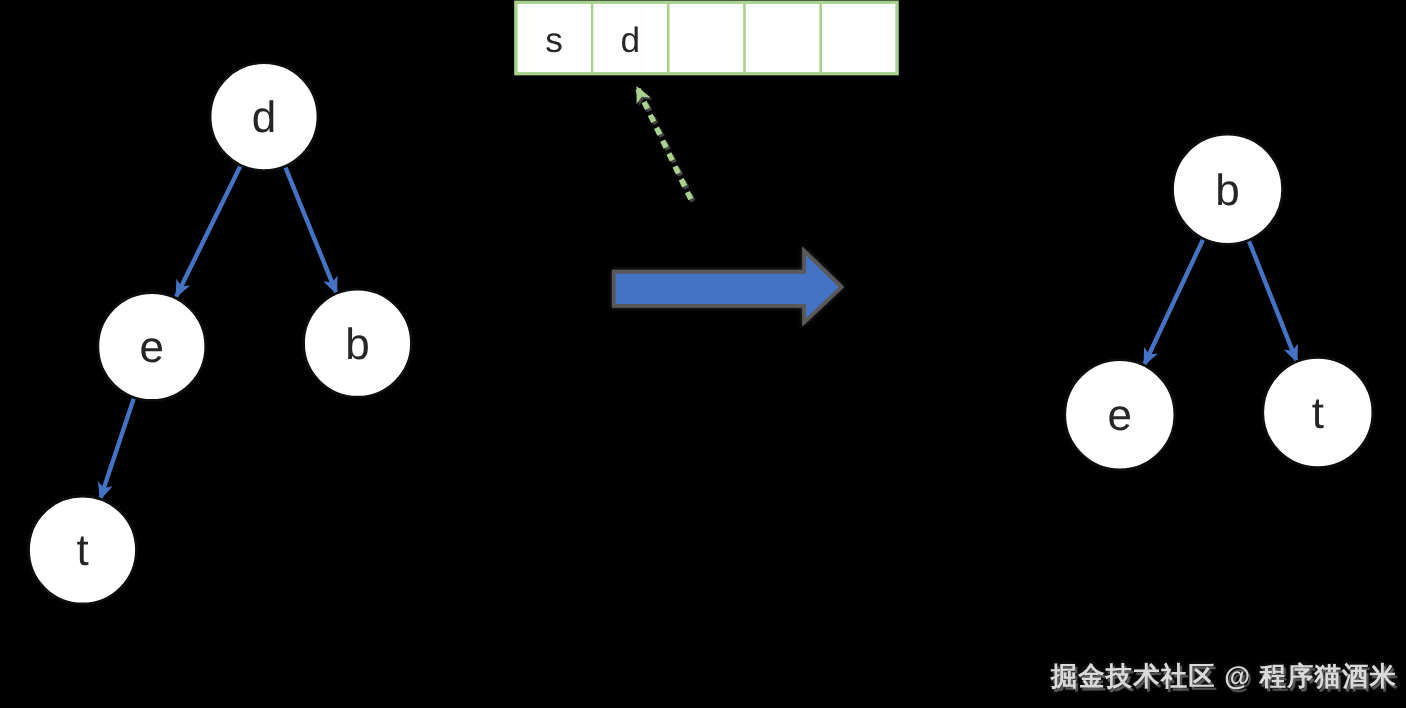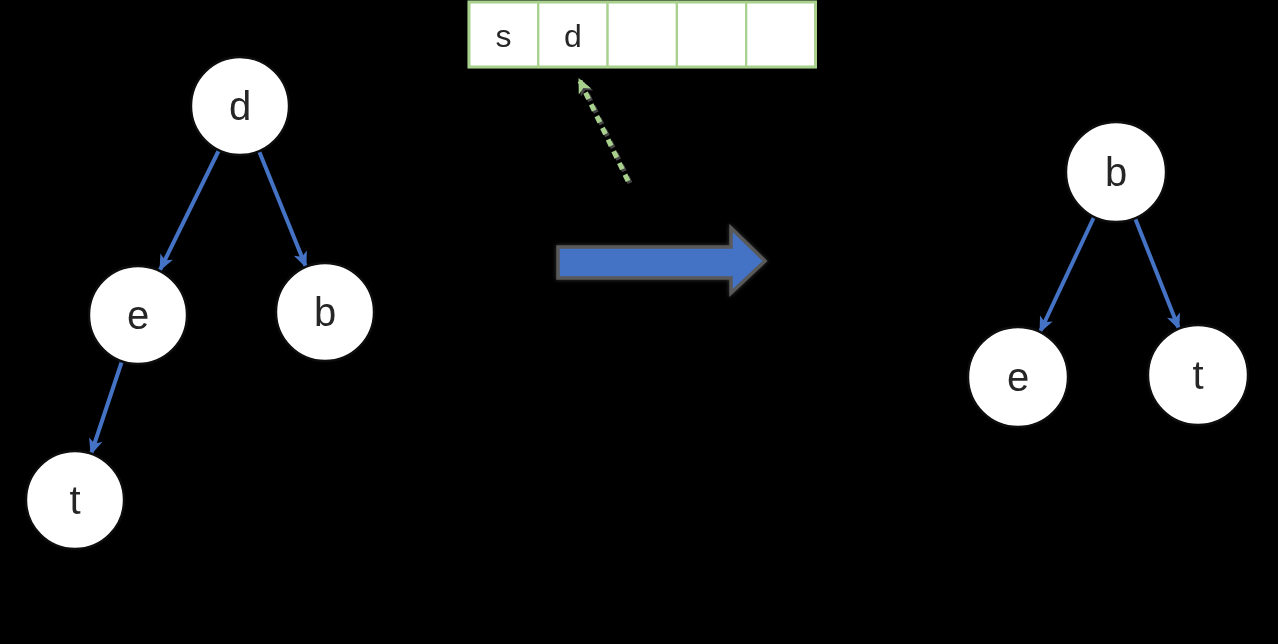--- a/index.html
+++ b/index.html
@@ -94,14 +94,17 @@
       <text class="node-label" x="1116" y="186">b</text>
 
       <circle class="node-circle" cx="1018" cy="377" r="50"></circle>
       <text class="node-label" x="1018" y="391">e</text>
 
       <circle class="node-circle" cx="1198" cy="375" r="50"></circle>
       <text class="node-label" x="1198" y="389">t</text>
     </g>
   </svg>
 
+  <div class="watermark">
+    <span>掘金技术社区 @ 程序猫酒米</span>
+  </div>
 
 </div>
 
 </body></html>

